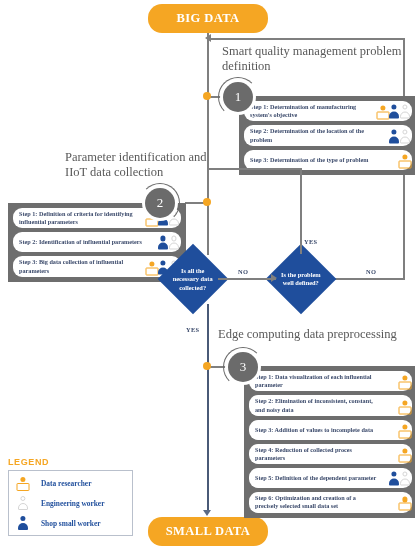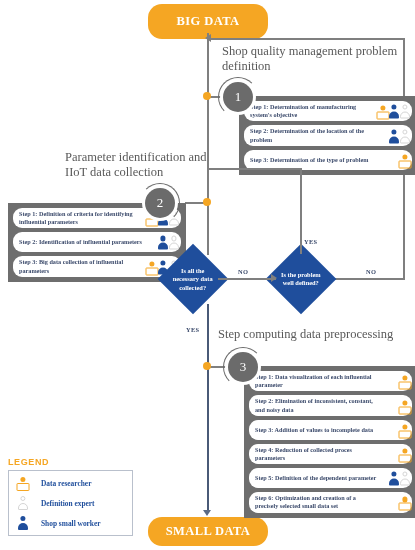--- a/index.html
+++ b/index.html
@@ -17,21 +17,21 @@
   .pill{
     background:#F5A623;
     color:#ffffff;
     border-radius:14px;
     text-align:center;
     font-weight:bold;
     font-family:"Liberation Serif", serif;
     letter-spacing:.4px;
     display:flex;align-items:center;justify-content:center;
   }
-  #pill-big{left:148px;top:4px;width:120px;height:35px;font-size:12.5px;}
+  #pill-big{left:148px;top:4px;width:120px;height:29px;font-size:12.5px;}
   #pill-small{left:148px;top:517px;width:120px;height:29px;font-size:12.5px;}
 
   
   .vline{background:#7f7f7f;width:2px;}
   .hline{background:#7f7f7f;height:2px;}
   .vline.blue{background:#4a5a77;}
   .dot{
     width:8px;height:8px;border-radius:50%;
     background:#F5A623;
   }
@@ -203,21 +203,21 @@
   <div class="abs vline" style="left:207px;top:33px;height:222px;"></div>
 
   <div class="abs vline blue" style="left:207px;top:304px;height:208px;"></div>
   <div class="abs arrow-down" style="left:203px;top:510px;"></div>
 
   <div class="abs hline" style="left:207px;top:38px;width:198px;"></div>
   <div class="abs vline" style="left:403px;top:38px;height:241px;"></div>
   <div class="abs hline" style="left:326px;top:278px;width:79px;"></div>
   <div class="abs arrow-left" style="left:205px;top:34px;"></div>
 
-  <div class="abs sect-title" id="title-1">Shop quality management problem definition</div>
+  <div class="abs sect-title" id="title-1">Smart quality management problem definition</div>
 
   <div class="abs hline" style="left:207px;top:96px;width:20px;"></div>
   <div class="abs dot" style="left:203px;top:92px;"></div>
   <div class="abs numcircle" id="circ1">1</div>
 
   <div class="abs panel" id="panel1">
     <div class="step">
       <span class="step-txt">Step 1: Determination of manufacturing system's objective</span>
       <span class="roles">
         <span class="person orange laptop">
@@ -327,21 +327,21 @@
 
   <div class="abs vline" style="left:300px;top:168px;height:86px;"></div>
   <div class="abs hline" style="left:207px;top:168px;width:95px;"></div>
   <div class="abs tick" style="left:207px;top:168px;"></div>
   <div class="abs edgelabel" style="left:304px;top:238px;">YES</div>
 
   <div class="abs edgelabel" style="left:366px;top:268px;">NO</div>
 
   <div class="abs edgelabel" style="left:186px;top:326px;">YES</div>
 
-  <div class="abs sect-title" id="title-3">Step computing data preprocessing</div>
+  <div class="abs sect-title" id="title-3">Edge computing data preprocessing</div>
 
   <div class="abs hline" style="left:207px;top:366px;width:25px;"></div>
   <div class="abs dot" style="left:203px;top:362px;"></div>
   <div class="abs numcircle" id="circ3">3</div>
 
   <div class="abs panel" id="panel3">
     <div class="step">
       <span class="step-txt">Step 1: Data visualization of each influential parameter</span>
       <span class="roles">
         <span class="person orange laptop">
@@ -413,21 +413,21 @@
       </span>
       <span class="legend-label">Data researcher</span>
     </div>
     <div class="legend-row">
       <span class="legend-ico">
         <span class="person white">
             <span class="head"></span>
             <span class="body"></span>
           </span>
       </span>
-      <span class="legend-label">Definition expert</span>
+      <span class="legend-label">Engineering worker</span>
     </div>
     <div class="legend-row">
       <span class="legend-ico">
         <span class="person blue">
             <span class="head"></span>
             <span class="body"></span>
           </span>
       </span>
       <span class="legend-label">Shop small worker</span>
     </div>

